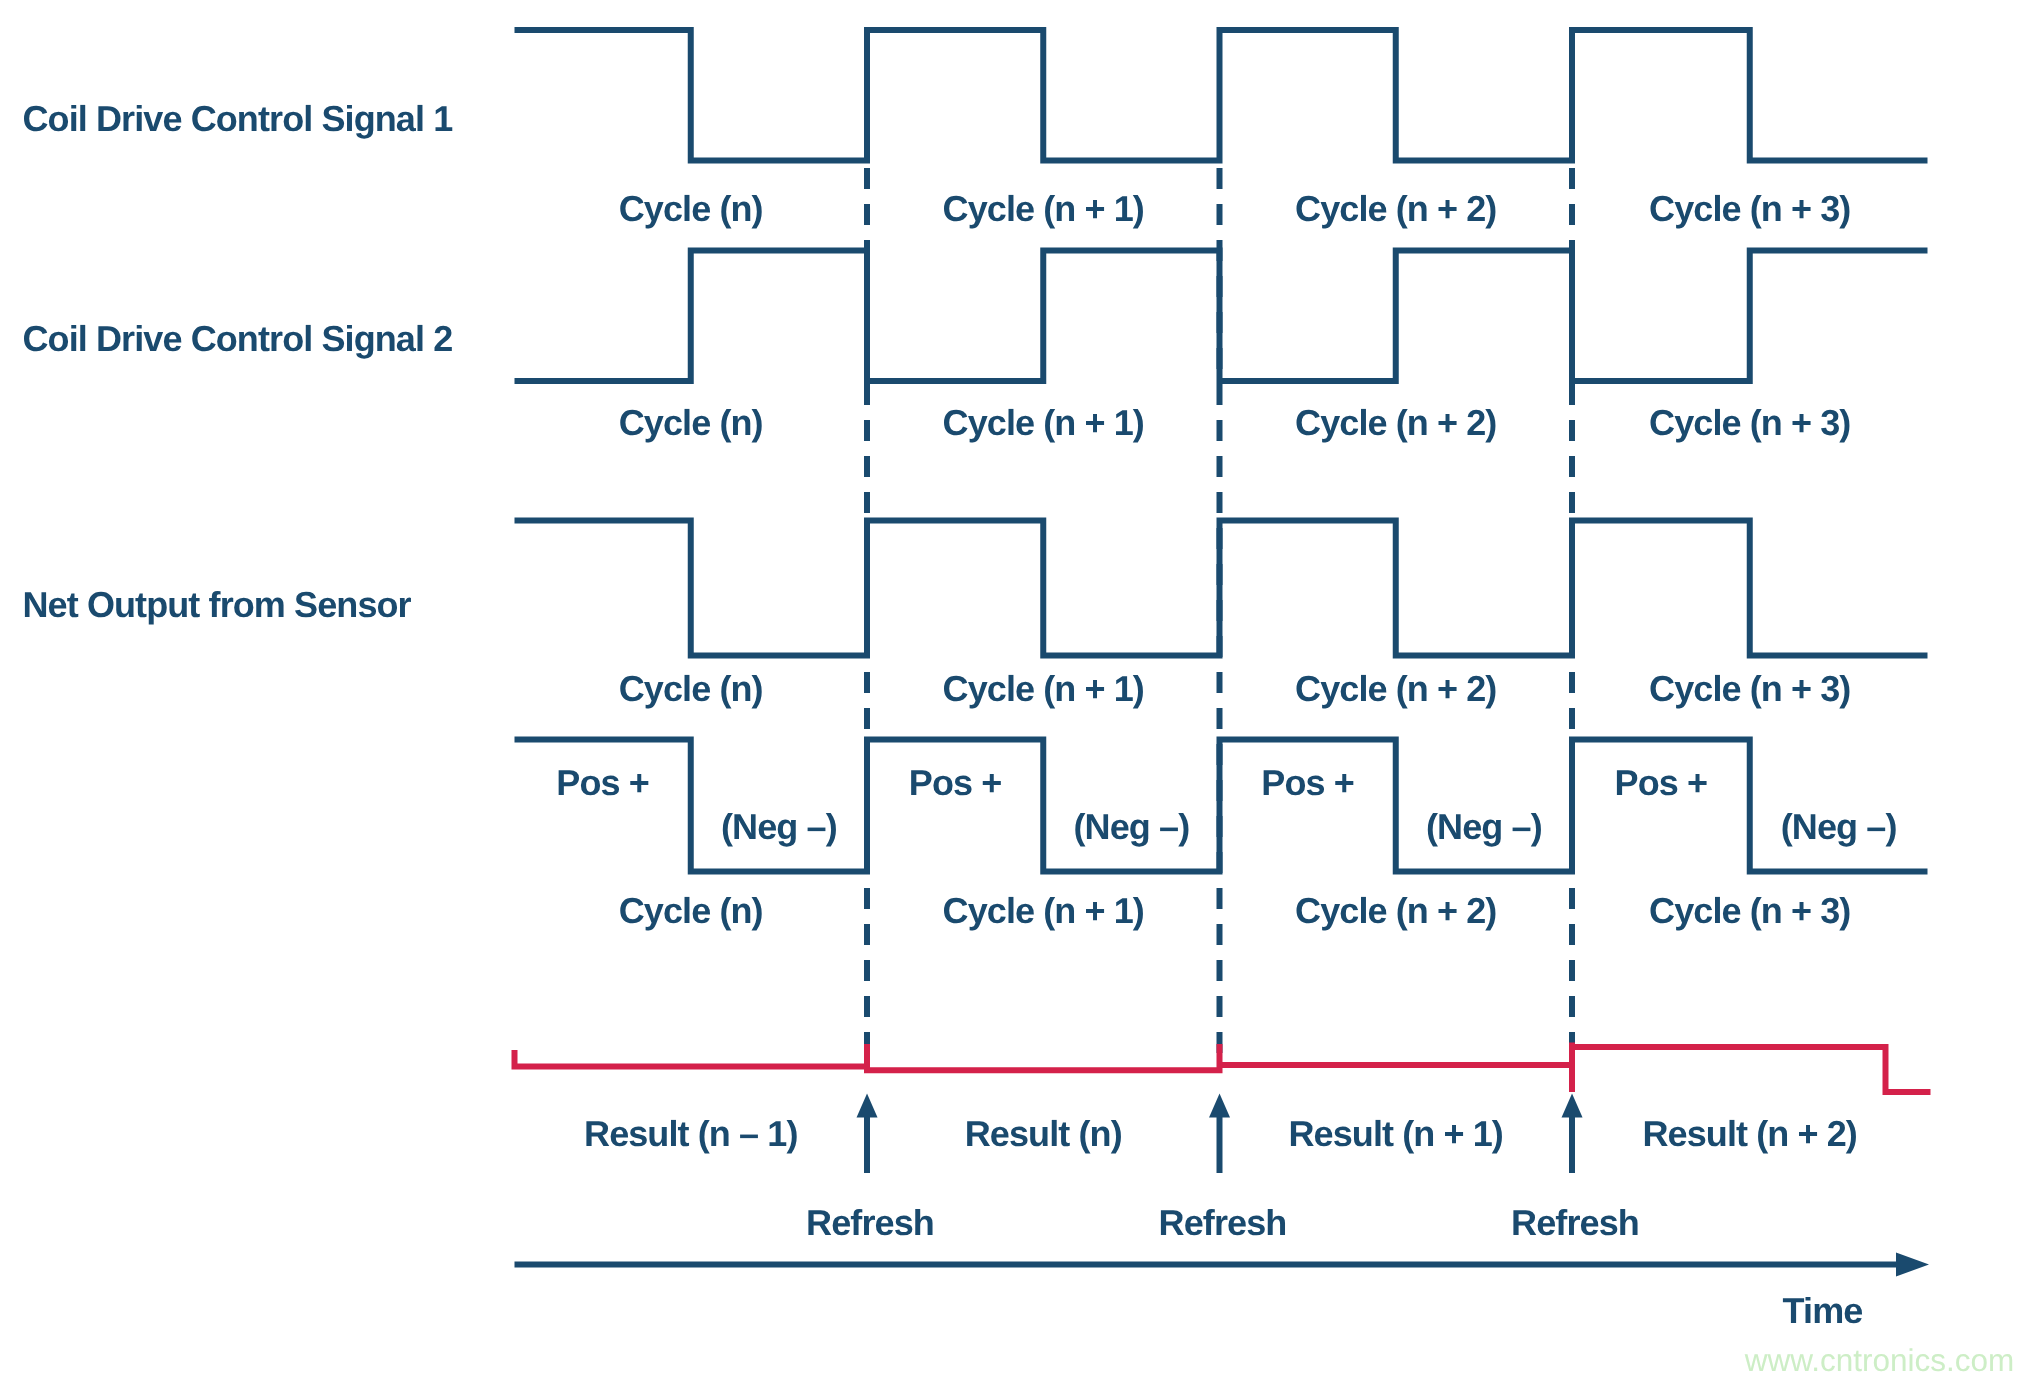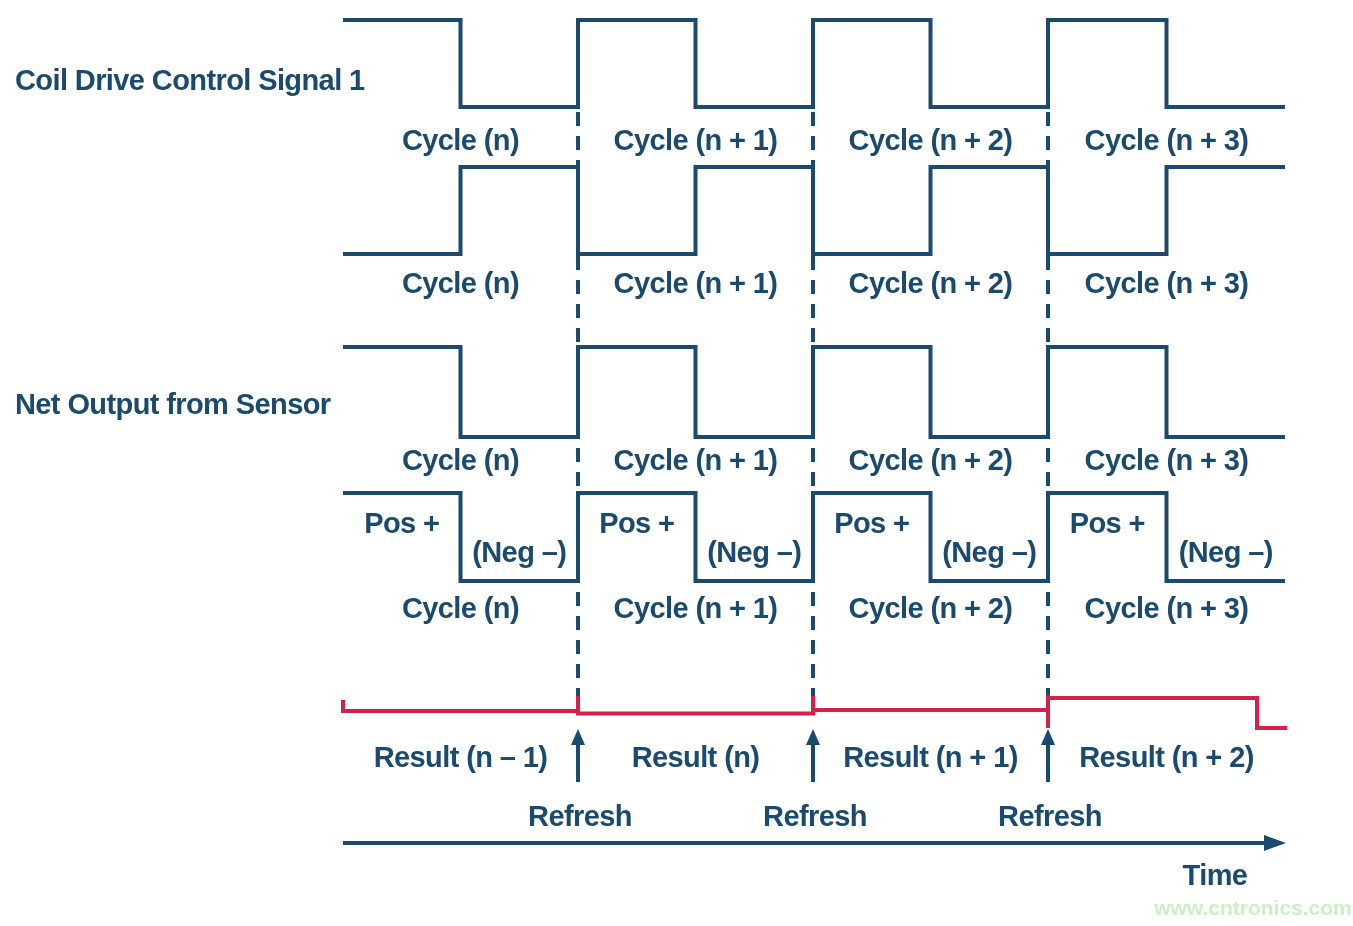--- a/index.html
+++ b/index.html
@@ -7,31 +7,31 @@
     position:relative;
     width:1353px;height:926px;
     background:#fff;
     font-family:"Liberation Sans",sans-serif;
     overflow:hidden;
   }
   .canvas svg{position:absolute;left:0;top:0;}
   .lbl{
     position:absolute;
     font-weight:bold;
-    font-size:29px;
+    font-size:24px;
     letter-spacing:-0.6px;
     color:var(--navy,#1a4a6e);
     white-space:nowrap;
     line-height:1;
   }
   .lbl.centered{transform:translate(-50%,-50%);}
   .lbl.leftal{transform:translateY(-50%);}
   .watermark{
     position:absolute;
-    font-weight:bold;
+    font-weight:normal;
     font-size:21px;
     letter-spacing:0;
     color:var(--wm,#cdeec6);
     transform:translate(-50%,-50%);
     white-space:nowrap;
   }
 </style>
 </head>
 <body>
 
@@ -50,20 +50,21 @@
       <polygon points="571,745 585,745 578,729" fill="#1a4a6e"></polygon>
       <line x1="813" y1="782" x2="813" y2="744" stroke="#1a4a6e" stroke-width="4"></line>
       <polygon points="806,745 820,745 813,729" fill="#1a4a6e"></polygon>
       <line x1="1048" y1="782" x2="1048" y2="744" stroke="#1a4a6e" stroke-width="4"></line>
       <polygon points="1041,745 1055,745 1048,729" fill="#1a4a6e"></polygon>
       <line x1="343" y1="843" x2="1264" y2="843" stroke="#1a4a6e" stroke-width="4"></line>
       <polygon points="1264,835 1264,851 1286,843" fill="#1a4a6e"></polygon>
     </svg>
 
   <div class="lbl leftal" style="left:15px;top:80px">Coil Drive Control Signal 1</div>
+  <div class="lbl leftal" style="left:15px;top:227px">Coil Drive Control Signal 2</div>
   <div class="lbl leftal" style="left:15px;top:404px">Net Output from Sensor</div>
 
   <div class="lbl centered" style="left:1215px;top:875px">Time</div>
 
   <div class="watermark" style="left:1253px;top:908px">www.cntronics.com</div>
 
   <div id="gen-labels">
       <div class="lbl centered" style="left: 460.5px; top: 140px;">Cycle (n)</div>
       <div class="lbl centered" style="left: 695.5px; top: 140px;">Cycle (n + 1)</div>
       <div class="lbl centered" style="left: 930.5px; top: 140px;">Cycle (n + 2)</div>

